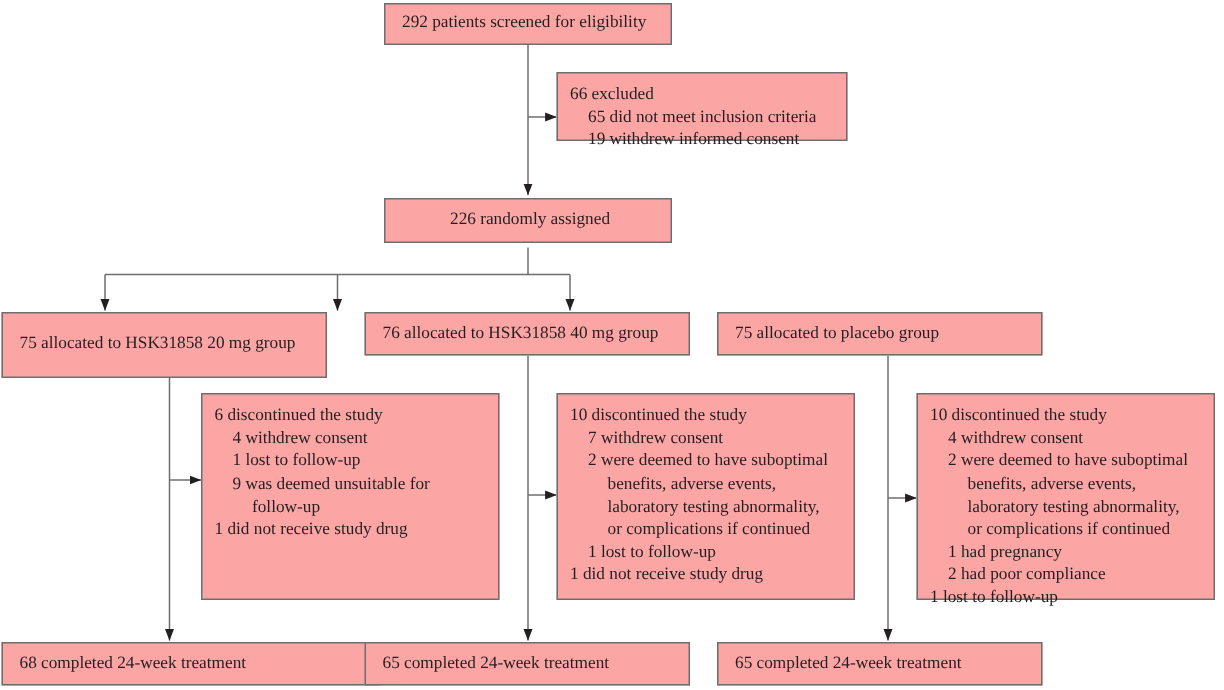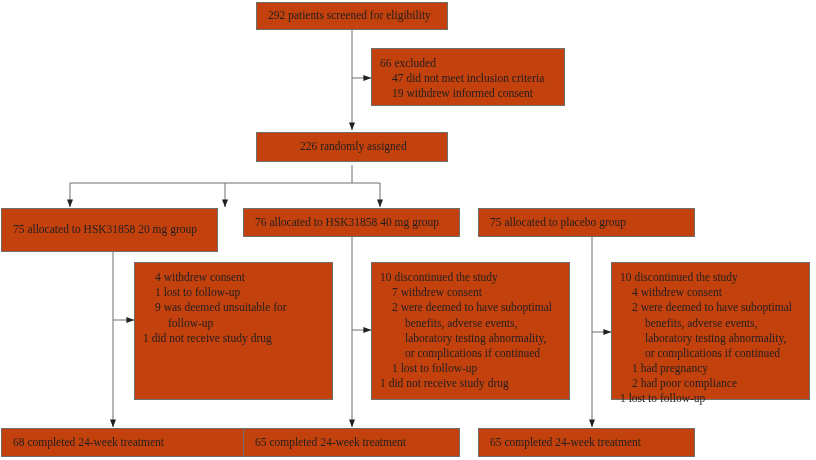--- a/index.html
+++ b/index.html
@@ -21,21 +21,21 @@
     left: 0;
     top: 0;
     width: 816px;
     height: 460px;
     pointer-events: none;
   }
   .box {
     position: absolute;
     box-sizing: border-box;
     border: 1px solid #6e6e6e;
-    background: #c2410c;
+    background: #fca5a5;
     color: #231f20;
     font-size: 11.5px;
     line-height: 1.32;
     z-index: 2;
   }
   .box.single {
     display: flex;
     align-items: center;
   }
   .box.single .line {
@@ -84,41 +84,42 @@
 
       <path d="M592,237 L592,427" marker-end="url(#arw)"></path>
       <path d="M592,332 L611,332" marker-end="url(#arw)"></path>
     </g>
   </svg>
 
   <div class="box single" style="left:256px; top:2px; width:192px; height:28px;">
     <div class="line ind0">292 patients screened for eligibility</div>
   </div>
 
-  <div class="box list" style="left:371px; top:48px; width:194px; height:58px;">
+  <div class="box list" style="left:371px; top:48px; width:194px; height:46px;">
     <div class="line ind0">66 excluded</div>
-    <div class="line ind1">47 did not meet inclusion criteria</div>
+    <div class="line ind1">65 did not meet inclusion criteria</div>
     <div class="line ind1">19 withdrew informed consent</div>
   </div>
 
   <div class="box single" style="left:256px; top:132px; width:192px; height:30px;padding-left:32px;">
     <div class="line ind0">226 randomly assigned</div>
   </div>
 
   <div class="box single" style="left:1px; top:208px; width:217px; height:44px;">
     <div class="line ind0">75 allocated to HSK31858 20 mg group</div>
   </div>
   <div class="box single" style="left:243px; top:208px; width:217px; height:29px;text-align:right;">
     <div class="line ind0">76 allocated to HSK31858 40 mg group</div>
   </div>
   <div class="box single" style="left:478px; top:208px; width:217px; height:29px;">
     <div class="line ind0">75 allocated to placebo group</div>
   </div>
 
   <div class="box list" style="left:134px; top:262px; width:199px; height:138px;">
+    <div class="line ind0">6 discontinued the study</div>
     <div class="line ind1">4 withdrew consent</div>
     <div class="line ind1">1 lost to follow-up</div>
     <div class="line ind1">9 was deemed unsuitable for</div>
     <div class="line ind2">follow-up</div>
     <div class="line ind0">1 did not receive study drug</div>
   </div>
 
   <div class="box list" style="left:371px; top:262px; width:199px; height:138px;">
     <div class="line ind0">10 discontinued the study</div>
     <div class="line ind1">7 withdrew consent</div>

